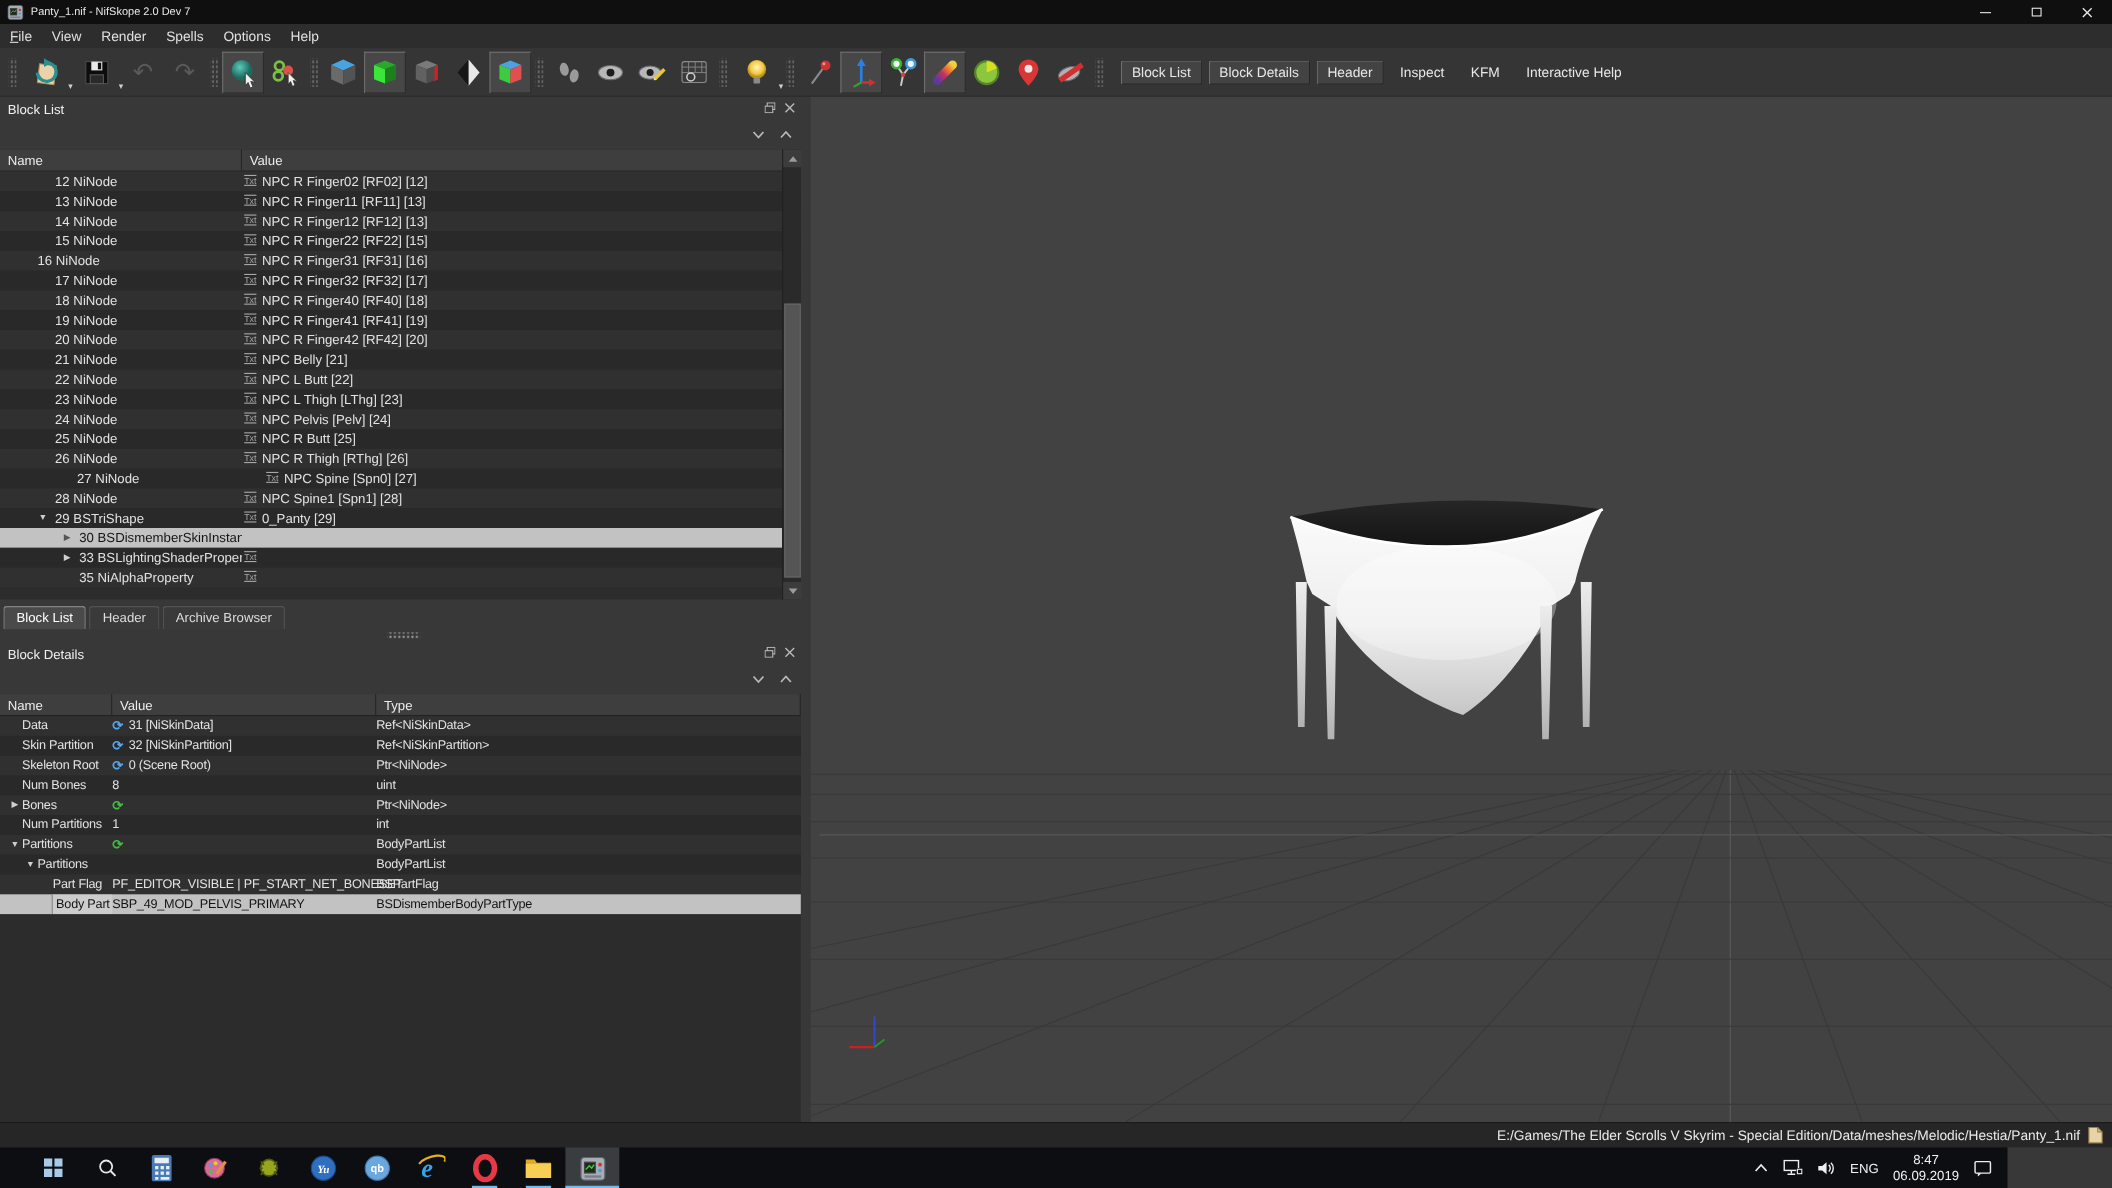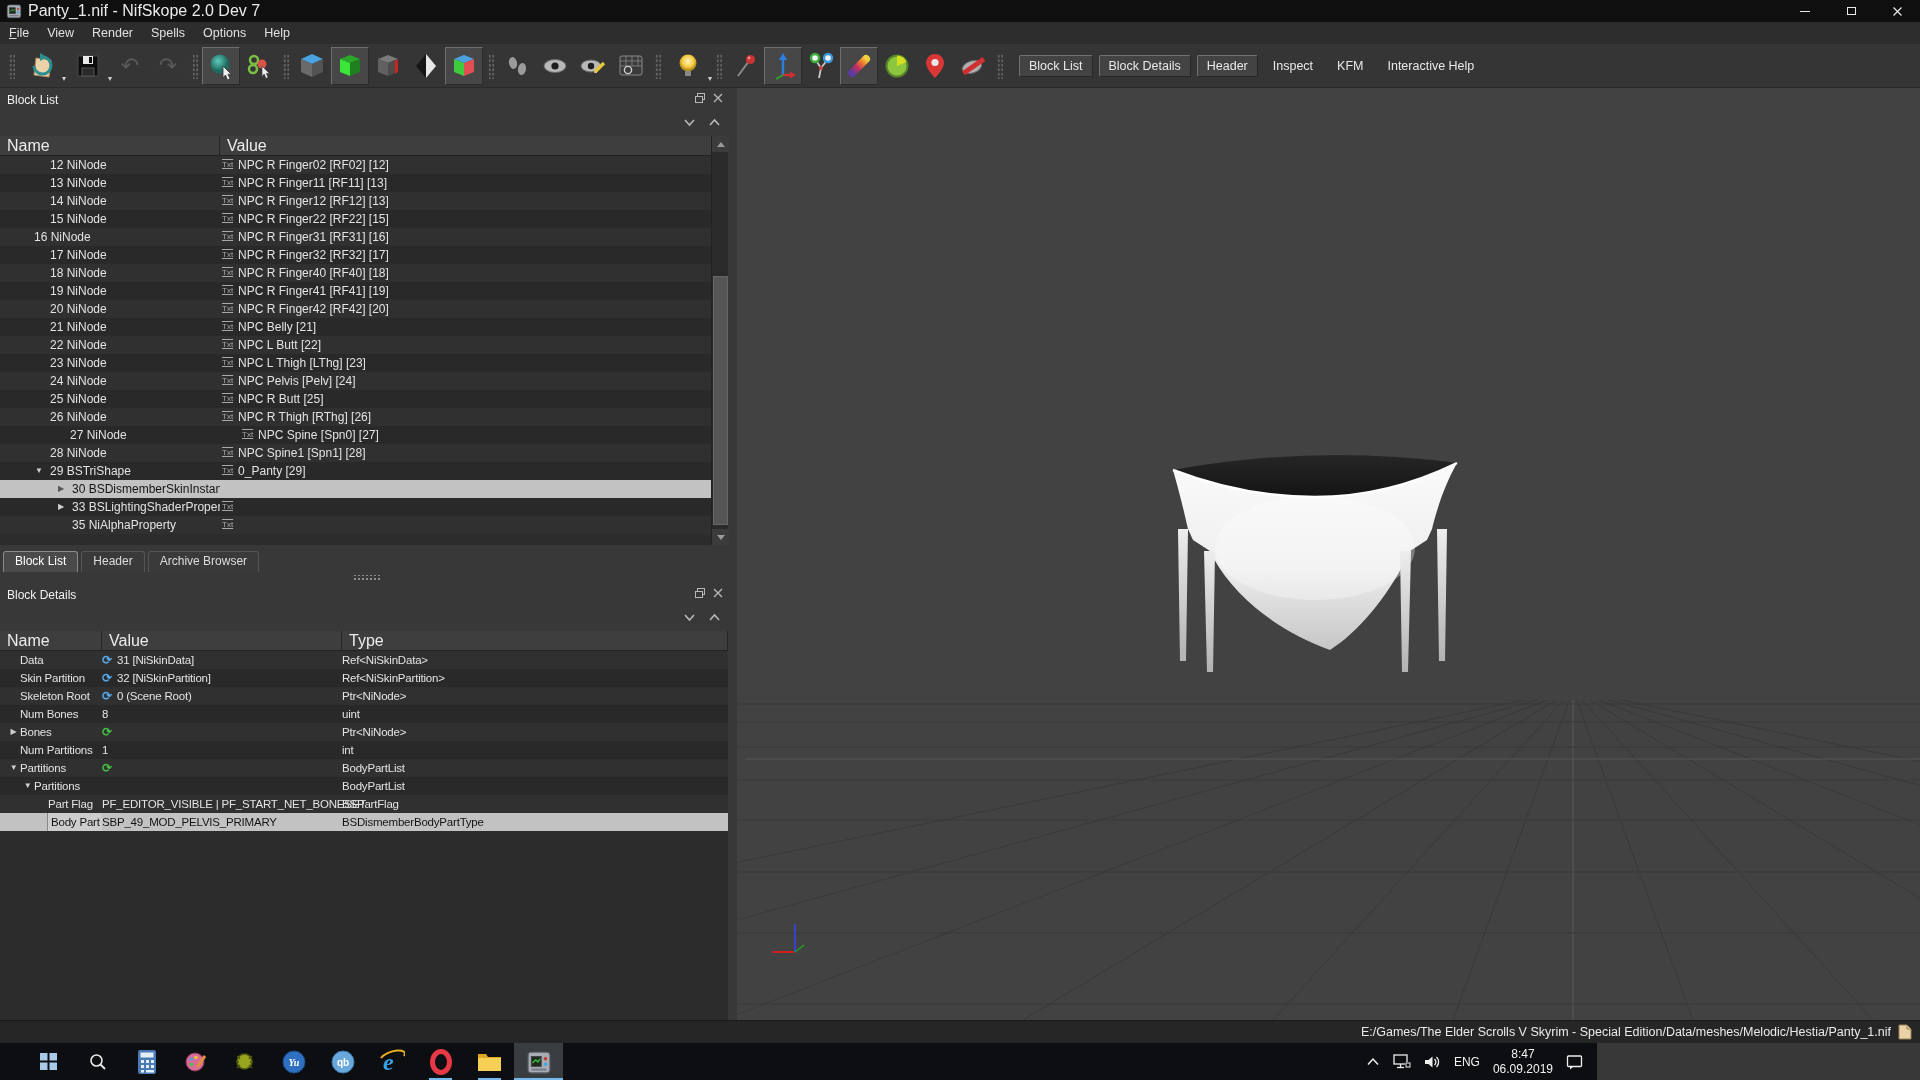--- a/index.html
+++ b/index.html
@@ -1,21 +1,21 @@
 <!DOCTYPE html>
 <html><head>
 <meta charset="utf-8">
 <style>
 *{box-sizing:border-box;margin:0;padding:0}
 html,body{width:1920px;height:1080px}
 body{position:relative;background:#383838;font-family:"Liberation Sans",sans-serif;color:#e2e2e2;overflow:hidden}
 
 .titlebar{position:absolute;left:0;top:0;width:1920px;height:22px;background:#0f0f0f;display:flex;align-items:center}
 .titlebar .appico{margin:0 6px 0 6px;display:flex}
-.titlebar .ttext{font-size:16px;color:#eaeaea}
+.titlebar .ttext{font-size:10px;color:#eaeaea}
 .win-controls{margin-left:auto;display:flex;height:22px}
 .wc{width:46px;height:22px;display:flex;align-items:center;justify-content:center}
 .wc-min{width:10px;height:1px;background:#e8e8e8}
 .wc-max{width:9px;height:8px;border:1px solid #e8e8e8;position:relative;background:#0f0f0f}
 .wc-max:before{content:"";position:absolute;left:2px;top:-3px;width:9px;height:8px;border:1px solid #e8e8e8;z-index:-1}
 
 .menubar{position:absolute;left:0;top:22px;width:1920px;height:22px;background:#2d2d2d;display:flex;align-items:center;font-size:12.5px;color:#e0e0e0}
 .menu-item{padding:0 9px;height:22px;line-height:22px}
 .menu-item.ul1::first-letter{text-decoration:underline}
 
@@ -28,21 +28,21 @@
 .uglyph{font-size:22px;color:#5a5a5a;line-height:22px}
 .tl-btns{display:flex;align-items:center;margin-left:12px;gap:6px}
 .tl-btn{padding:3px 9px;font-size:12.5px;color:#e8e8e8;white-space:nowrap}
 .tl-btn.raised{border:1px solid;border-color:#707070 #262626 #262626 #707070;background:#434343;border-radius:2px}
 
 .dock{position:absolute;left:0;top:88px;width:737px;height:932px;background:#383838}
 .panel-title{position:absolute;left:0;width:737px;height:24px;font-size:12px;color:#f0f0f0;display:flex;align-items:center;padding-left:7px}
 .pbtns{position:absolute;right:14px;top:5px;display:flex;gap:8px}
 .chevs{position:absolute;right:16px;display:flex;gap:12px}
 .ntable{position:absolute;left:0;width:728px;background:#2c2c2c}
-.thead{display:flex;height:20px;line-height:20px;background:#3e3e3e;font-size:16px;color:#ececec;border-bottom:1px solid #222}
+.thead{display:flex;height:20px;line-height:20px;background:#3e3e3e;font-size:12px;color:#ececec;border-bottom:1px solid #222}
 .thead .hc{padding-left:7px;border-right:1px solid #262626}
 .trow{display:flex;height:18px;line-height:18px;font-size:12px;background:#303030}
 .trow.odd{background:#292929}
 .trow.sel{background:#c2c2c2;color:#141414}
 .cell{white-space:nowrap;overflow:hidden;display:flex;align-items:center}
 .bl .c1{width:220px;flex:none}
 .bl .c2{flex:1}
 .bd-t .trow{font-size:11.5px;letter-spacing:-0.2px}
 .bd-t .c1{width:102px;flex:none}
 .bd-t .c2{width:240px;flex:none;overflow:visible}
@@ -64,21 +64,21 @@
 
 .tabs{position:absolute;left:3px;display:flex;gap:3px;height:22px;align-items:flex-end}
 .tab{height:21px;line-height:19px;padding:0 11px;font-size:12px;background:#3a3a3a;border:1px solid #555;border-bottom:none;border-radius:3px 3px 0 0;color:#dcdcdc}
 .tab.active{background:#4a4a4a;border-color:#8a8a8a;color:#fff}
 .dots-h{position:absolute;width:30px;height:6px;background-image:radial-gradient(#8f8f8f 1px,transparent 1.2px);background-size:4px 4px;background-position:1px 2px}
 
 .viewport{position:absolute;left:737px;top:88px;width:1183px;height:932px;background:#424242}
 
 .statusbar{position:absolute;left:0;top:1020px;width:1920px;height:23px;background:#262626;border-top:1px solid #1a1a1a;display:flex;align-items:center;justify-content:flex-end;gap:7px;padding-right:8px;font-size:12.5px;color:#eaeaea}
 
-.taskbar{position:absolute;left:0;top:1043px;width:1597px;height:37px;background:#0c0e12;display:flex;align-items:center}
+.taskbar{position:absolute;left:0;top:1043px;width:1825px;height:37px;background:#0c0e12;display:flex;align-items:center}
 .tk-slot{width:49px;height:37px;display:flex;align-items:center;justify-content:center;position:relative;flex:none}
 .tk-slot.first{margin-left:24px}
 .tk-slot.active{background:#3a3d40;box-shadow:inset 0 -2px 0 #76b9ed}
 .runline{position:absolute;bottom:0;left:13px;right:13px;height:2px;background:#76b9ed}
 .tray{margin-left:auto;display:flex;align-items:center;gap:13px;padding-right:14px}
 .tray .lang{font-size:12px;color:#f2f2f2}
 .clock{text-align:center;font-size:12px;line-height:15px;color:#f2f2f2}
 </style>
 </head>
 <body>

